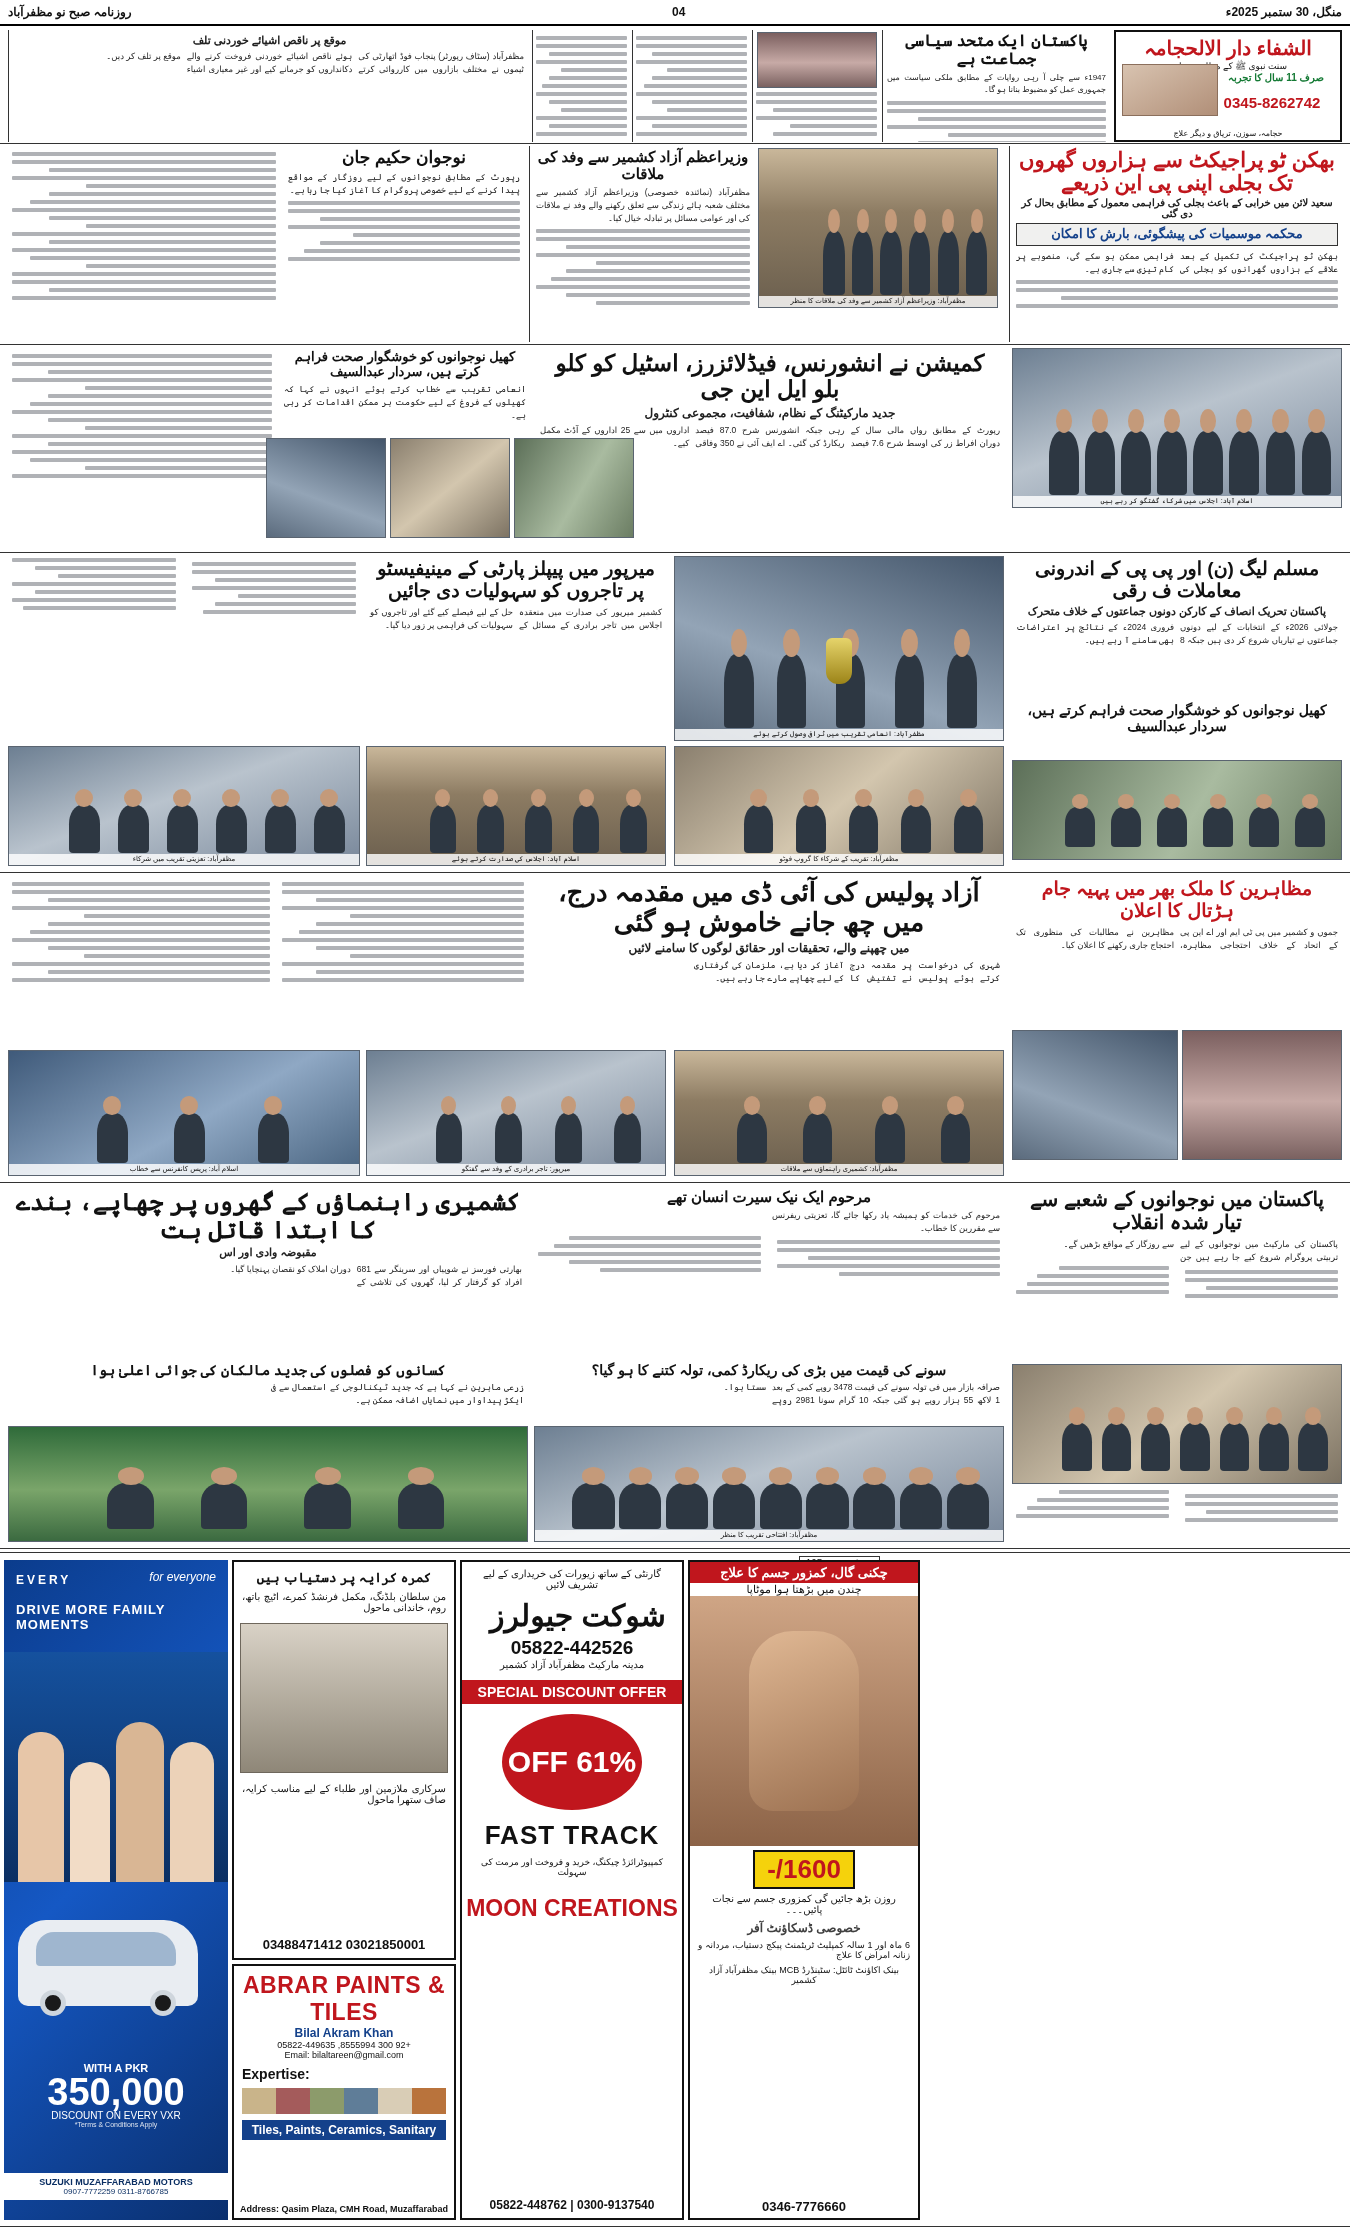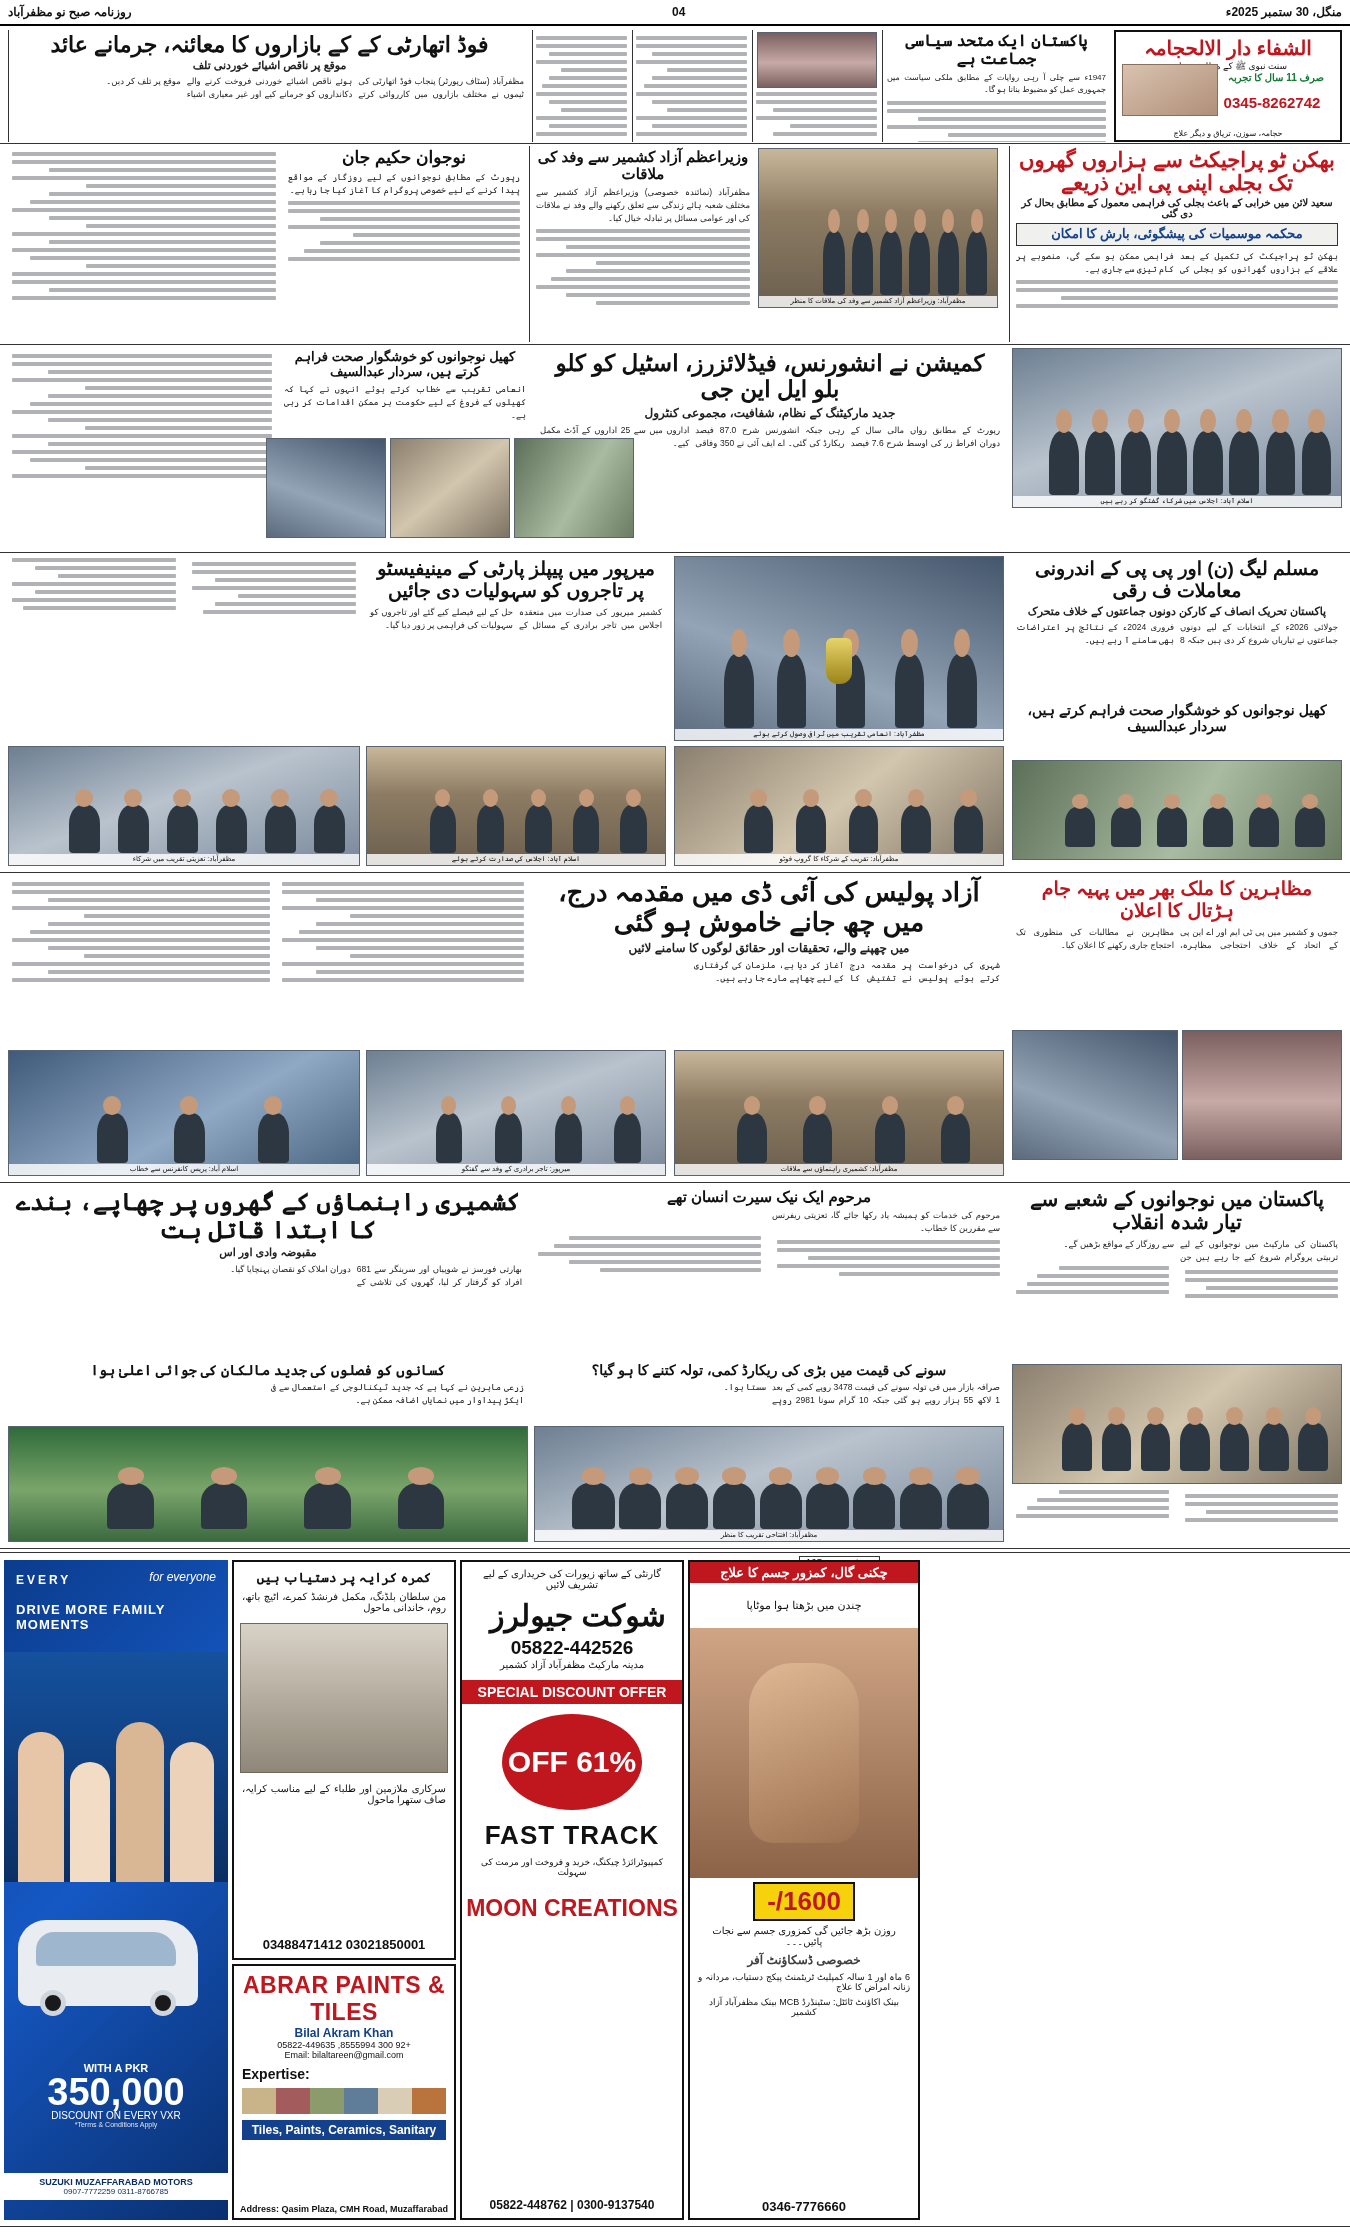--- a/index.html
+++ b/index.html
@@ -194,21 +194,20 @@
         <span></span>
         <span></span>
         <span></span>
         <span></span>
         <span></span>
         <span></span>
       </div>
   </div>
 
   <div class="blk rule-l" style="top:30px; right:820px; width:522px; height:112px; padding:2px 6px;">
-    <div class="hl" style="font-size:22px;">فوڈ اتھارٹی کے کے بازاروں کا معائنہ، جرمانے عائد</div>
     <div class="sub" style="margin-top:2px;">موقع پر ناقص اشیائے خوردنی تلف</div>
     <div class="body-txt" style="column-count:3; margin-top:3px;">مظفرآباد (سٹاف رپورٹر) پنجاب فوڈ اتھارٹی کی ٹیموں نے مختلف بازاروں میں کارروائی کرتے ہوئے ناقص اشیائے خوردنی فروخت کرنے والے دکانداروں کو جرمانے کیے اور غیر معیاری اشیاء موقع پر تلف کر دیں۔</div>
   </div>
 
   <div class="divider-h" style="top:143px; left:0; width:1350px;"></div>
 
   <div class="blk" style="top:146px; right:8px; width:330px; height:196px; padding:2px 4px;">
     <div class="hl red" style="font-size:21px; line-height:1.1;">بھکن ٹو پراجیکٹ سے ہزاروں گھروں تک بجلی اپنی پی این ذریعے</div>
     <div class="sub" style="margin-top:3px; font-size:10px;">سعید لائن میں خرابی کے باعث بجلی کی فراہمی معمول کے مطابق بحال کر دی گئی</div>
     <div class="box shade" style="margin-top:4px; padding:3px;">
@@ -620,21 +619,21 @@
       </div>
   </div>
 
   <div class="divider-h" style="top:1548px; left:0; width:1350px;"></div>
   <div class="divider-h" style="top:1552px; left:0; width:1350px;"></div>
 
   <div style="position:absolute; top:1556px; right:470px; font-size:10px; border:1px solid #333; padding:1px 6px;">شمارہ نمبر 195</div>
 
   <div class="ad ad-border body-ad" style="top:1560px; left:688px; width:232px; height:660px;">
     <div style="background:#c0161d; color:#fff; text-align:center; font-weight:bold; font-size:13px; padding:3px;">چکنی گال، کمزور جسم کا علاج</div>
-    <div style="text-align:center; font-size:11px; padding:16px;">چندن میں بڑھتا ہوا موٹاپا</div>
+    <div style="text-align:center; font-size:11px; padding:0;">چندن میں بڑھتا ہوا موٹاپا</div>
     <div style="position:relative; height:250px; background:linear-gradient(180deg,#cfa585,#8c6347);">
       <div style="position:absolute; left:50%; top:14%; width:110px; height:180px; margin-left:-55px; background:linear-gradient(160deg,#e0b894,#9d7252); border-radius:44px 44px 24px 24px;"></div>
     </div>
     <div style="text-align:center; margin-top:4px;">
       <span style="display:inline-block; background:#f5d20c; border:2px solid #111; padding:2px 12px;" class="num">1600/-</span>
     </div>
     <div style="text-align:center; font-size:10px; padding:4px 6px;">روزن بڑھ جائیں گی کمزوری جسم سے نجات پائیں۔۔۔</div>
     <div style="text-align:center; font-size:12px; font-weight:bold; color:#404040; padding:2px;">خصوصی ڈسکاؤنٹ آفر</div>
     <div style="font-size:9px; padding:3px 8px; text-align:justify;">6 ماہ اور 1 سالہ کمپلیٹ ٹریٹمنٹ پیکج دستیاب، مردانہ و زنانہ امراض کا علاج</div>
     <div style="font-size:9px; padding:2px 8px; text-align:center;">بینک اکاؤنٹ ٹائٹل: سٹینڈرڈ MCB بینک مظفرآباد آزاد کشمیر</div>

